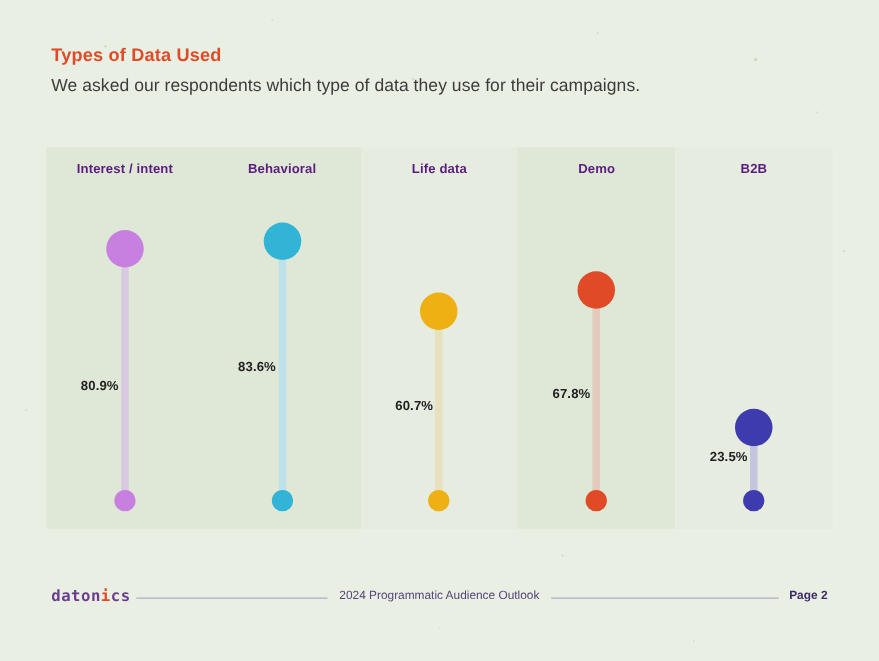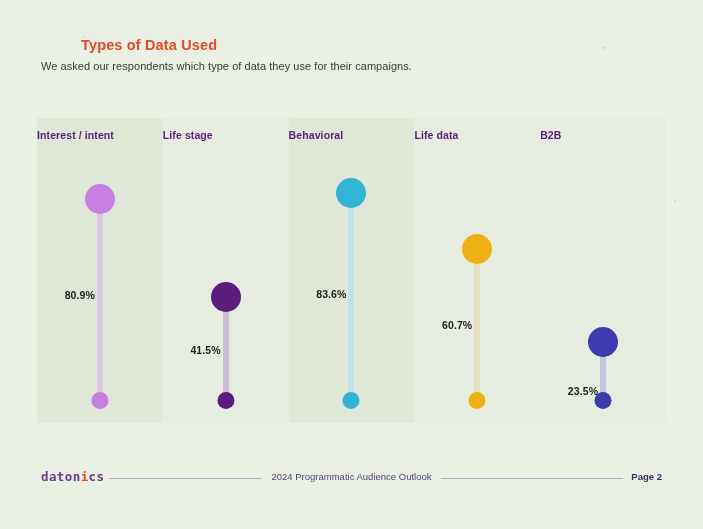--- a/index.html
+++ b/index.html
@@ -47,27 +47,26 @@
 
   
   .title {
     position: absolute;
     left: 41px;
     top: 37px;
     font-size: 14.5px;
     font-weight: bold;
     color: #e04a26;
     letter-spacing: .15px;
-    margin-left: 40px;
   }
   .subtitle {
     position: absolute;
     left: 41px;
     top: 60px;
-    font-size: 11px;
+    font-size: 14px;
     color: #3c3c3c;
     letter-spacing: .05px;
   }
 
   
   #chart {
     position: absolute;
     left: 37px;
     top: 118px;
     width: 629px;
@@ -80,21 +79,21 @@
     height: 100%;
   }
   .col.shade-a { background: #dfe7d7; }
   .col.shade-b { background: #e6ecdf; }
 
   .col-label {
     position: absolute;
     top: 11px;
     left: 0;
     right: 0;
-    text-align: left;
+    text-align: center;
     font-size: 10.5px;
     font-weight: bold;
     color: #5b1d7e;
     letter-spacing: .1px;
     white-space: nowrap;
   }
   .stem {
     position: absolute;
     left: 50%;
     transform: translateX(-50%);
@@ -185,49 +184,49 @@
 
   <div class="title">Types of Data Used</div>
   <div class="subtitle">We asked our respondents which type of data they use for their campaigns.</div>
 
   <div id="chart">
       <div class="col shade-a">
         <div class="col-label">Interest / intent</div>
         <div class="stem" style="top: 81.368px; height: 200.632px; background: rgb(216, 201, 224);"></div>
         <div class="dot-bottom" style="top: 273.5px; background: rgb(199, 127, 224);"></div>
         <div class="dot-top" style="top: 66.368px; background: rgb(199, 127, 224);"></div>
-        <div class="value" style="top: 171px;">80.9%</div>
-      </div>
-      <div class="col shade-b">
-        <div class="col-label">Life stage</div>
-        <div class="stem" style="top: 179.08px; height: 102.92px; background: rgb(203, 189, 212);"></div>
-        <div class="dot-bottom" style="top: 273.5px; background: rgb(91, 29, 126);"></div>
-        <div class="dot-top" style="top: 164.08px; background: rgb(91, 29, 126);"></div>
-        <div class="value" style="top: 226.423px;">41.5%</div>
+        <div class="value" style="top: 185px;">80.9%</div>
       </div>
       <div class="col shade-a">
         <div class="col-label">Behavioral</div>
         <div class="stem" style="top: 74.672px; height: 207.328px; background: rgb(191, 225, 234);"></div>
         <div class="dot-bottom" style="top: 273.5px; background: rgb(50, 180, 214);"></div>
         <div class="dot-top" style="top: 59.672px; background: rgb(50, 180, 214);"></div>
         <div class="value" style="top: 170.043px;">83.6%</div>
       </div>
       <div class="col shade-b">
         <div class="col-label">Life data</div>
         <div class="stem" style="top: 131.464px; height: 150.536px; background: rgb(232, 225, 189);"></div>
         <div class="dot-bottom" style="top: 273.5px; background: rgb(238, 176, 18);"></div>
         <div class="dot-top" style="top: 116.464px; background: rgb(238, 176, 18);"></div>
         <div class="value" style="top: 200.711px;">60.7%</div>
       </div>
+      <div class="col shade-a">
+        <div class="col-label">Demo</div>
+        <div class="stem" style="top: 113.856px; height: 168.144px; background: rgb(228, 202, 187);"></div>
+        <div class="dot-bottom" style="top: 273.5px; background: rgb(224, 74, 38);"></div>
+        <div class="dot-top" style="top: 98.856px; background: rgb(224, 74, 38);"></div>
+        <div class="value" style="top: 191.202px;">67.8%</div>
+      </div>
       <div class="col shade-b">
         <div class="col-label">B2B</div>
         <div class="stem" style="top: 223.72px; height: 58.28px; background: rgb(196, 198, 221);"></div>
         <div class="dot-bottom" style="top: 273.5px; background: rgb(61, 59, 173);"></div>
         <div class="dot-top" style="top: 208.72px; background: rgb(61, 59, 173);"></div>
-        <div class="value" style="top: 267px; margin-left: 16px;">23.5%</div>
+        <div class="value" style="top: 242px; margin-left: 16px;">23.5%</div>
       </div>
     </div>
 
   <div class="footer-rule"></div>
 
   <div class="logo">
     <span>daton</span>
       <span class="dot-i">i</span>
       <span>cs</span>
   </div>

